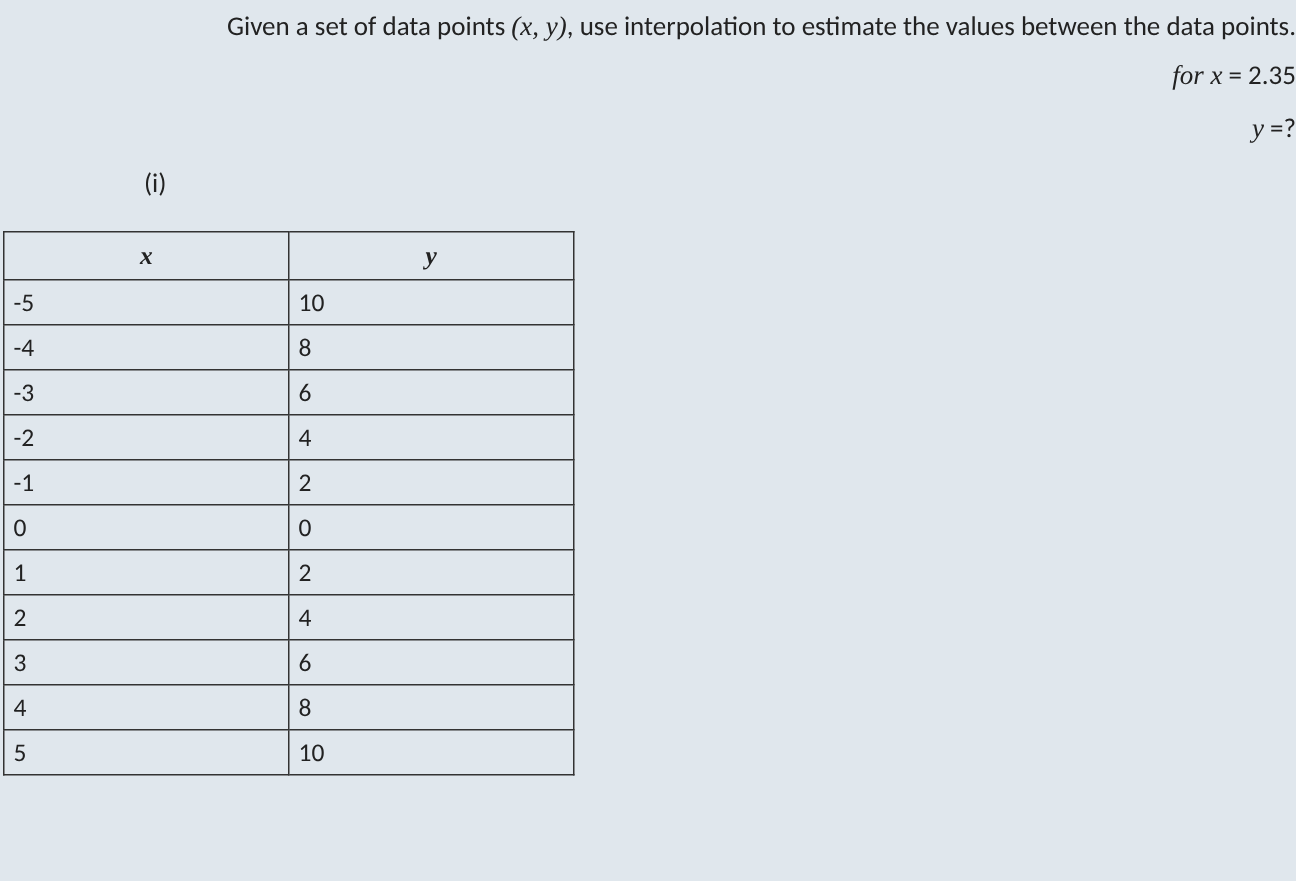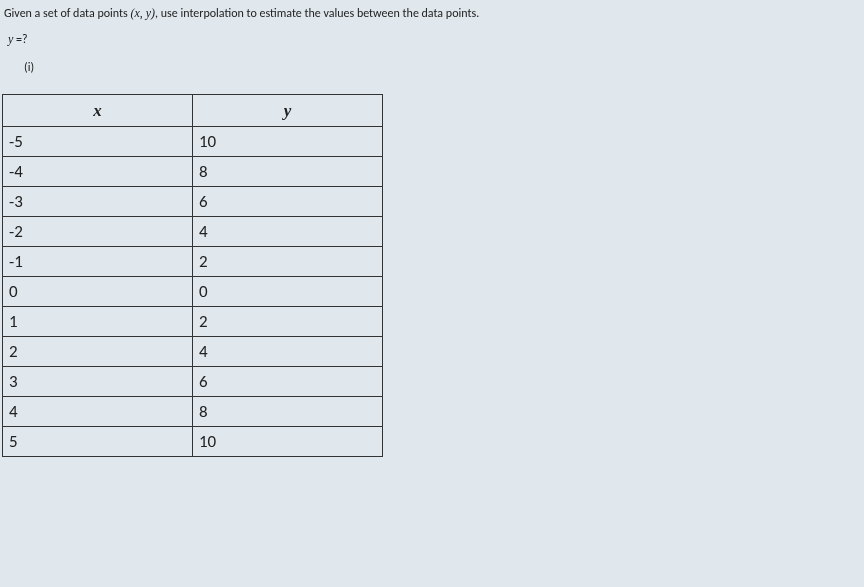--- a/index.html
+++ b/index.html
@@ -5,23 +5,24 @@
     * { box-sizing: border-box; margin: 0; padding: 0; }
     body {
       font-family: 'Calibri', 'Segoe UI', Arial, sans-serif;
       background: #e0e7ed;
       width: 864px;
       height: 587px;
       overflow: hidden;
       color: #222;
     }
     .problem-text {
-      padding: 4px 0 0 4px;
-      font-size: 12px;
+      padding: 4px 0 0 16px;
+      font-size: 18px;
       line-height: 1.5;
+      text-align: right;
     }
     .line1 {
       padding-left: 0px;
     }
     .line2 {
       padding-left: 18px;
       margin-top: 6px;
     }
     .line3 {
       padding-left: 4px;
@@ -73,20 +74,23 @@
       padding-left: 6px;
     }
   </style>
 </head>
 <body>
 
 <div class="problem-text">
   <div class="line1">
     <span>Given a set of data points </span><span class="mathvar">(x, y)</span><span>,  use interpolation to estimate the values between the data points.</span>
   </div>
+  <div class="line2">
+    <span class="mathvar">for x</span><span> = 2.35</span>
+  </div>
   <div class="line3">
     <span class="mathvar">y</span><span> =?</span>
   </div>
   <div class="line4">
     <span class="line4-label">(i)</span>
   </div>
 </div>
 
 <table class="data-table">
   <thead>

